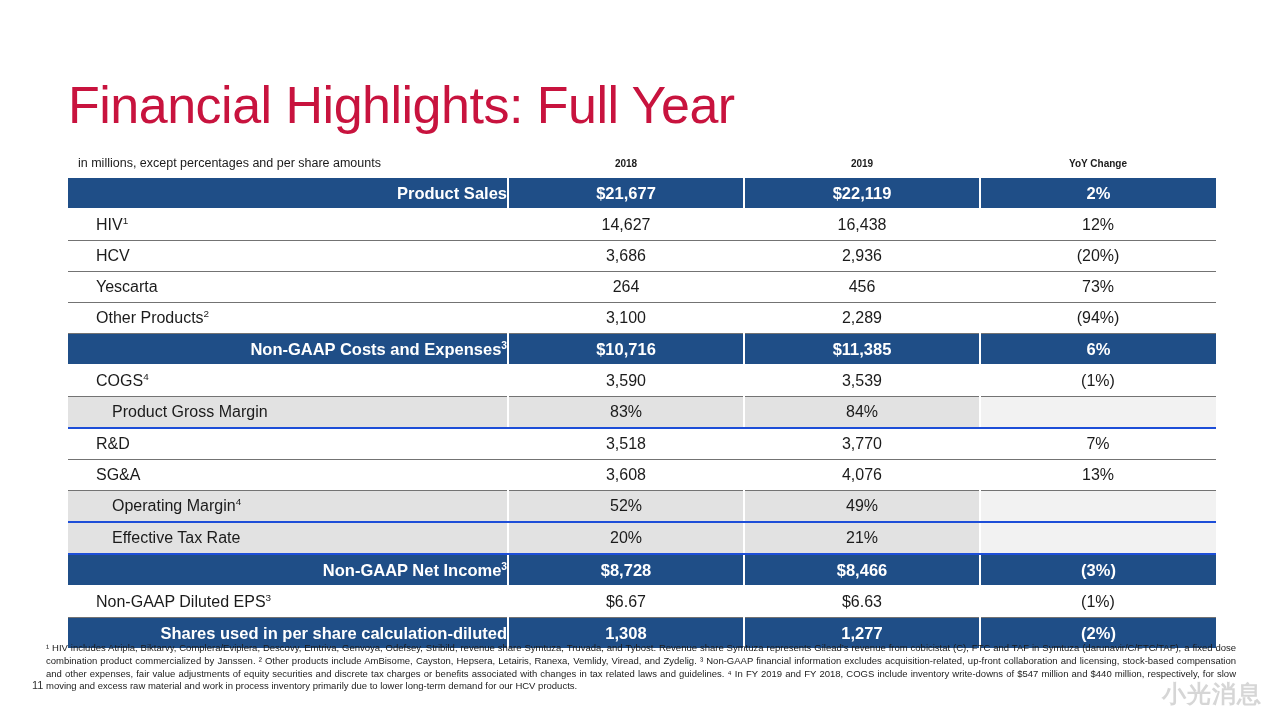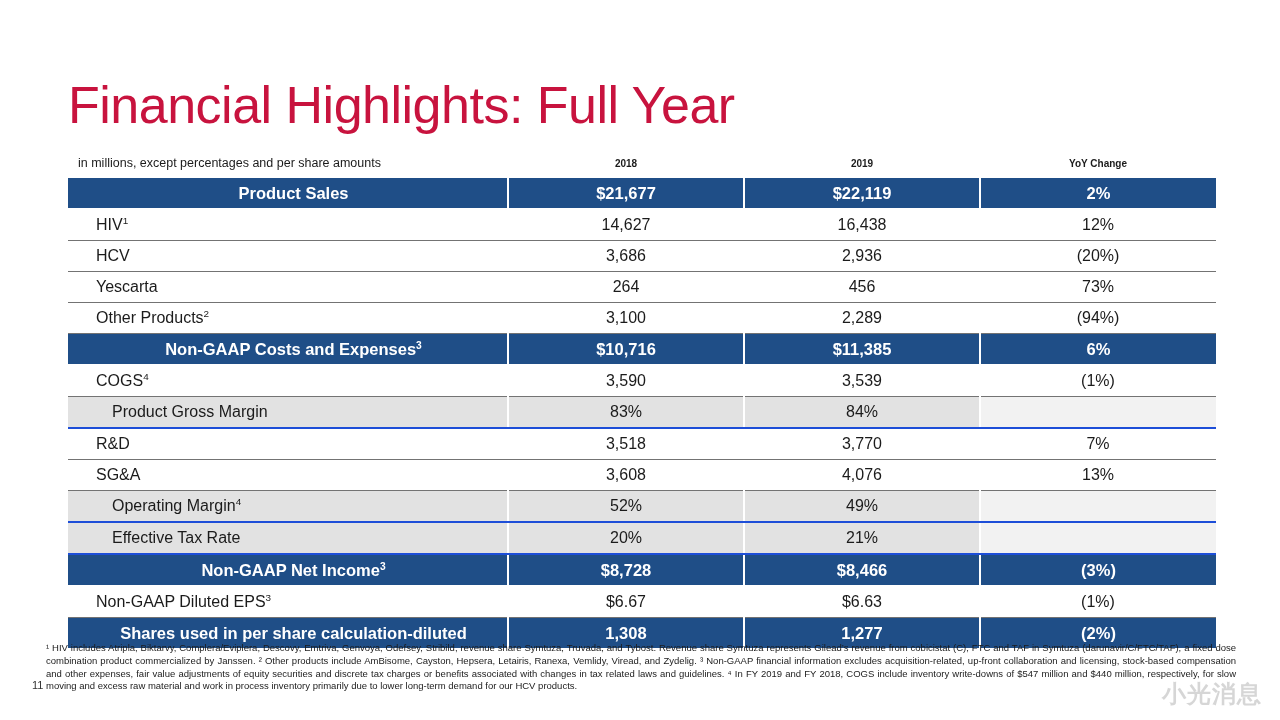--- a/index.html
+++ b/index.html
@@ -66,21 +66,21 @@
     background: #1f4e87;
     color: #ffffff;
     font-weight: bold;
     font-size: 16.5px;
     border-bottom: 2px solid #ffffff;
     border-right: 2px solid #ffffff;
   }
   tr.band td:last-child { border-right: none; }
   tr.band td.lead {
     padding-left: 12px;
-    text-align: center;
+    text-align: right;
   }
   tr.band td.num, tr.band td.yoy { text-align: center; }
 
   tr.plain td {
     font-size: 16px;
     color: #1b1b1b;
     border-bottom: 1px solid #737373;
   }
   tr.plain td.lead {
     padding-left: 28px;

